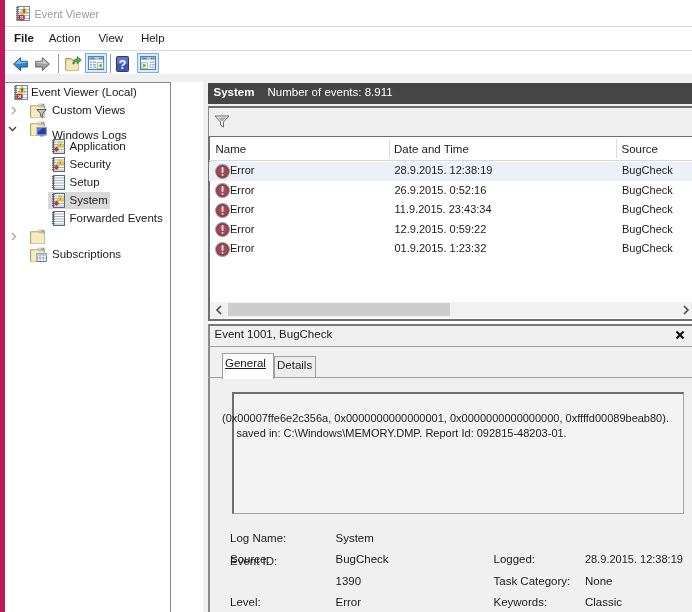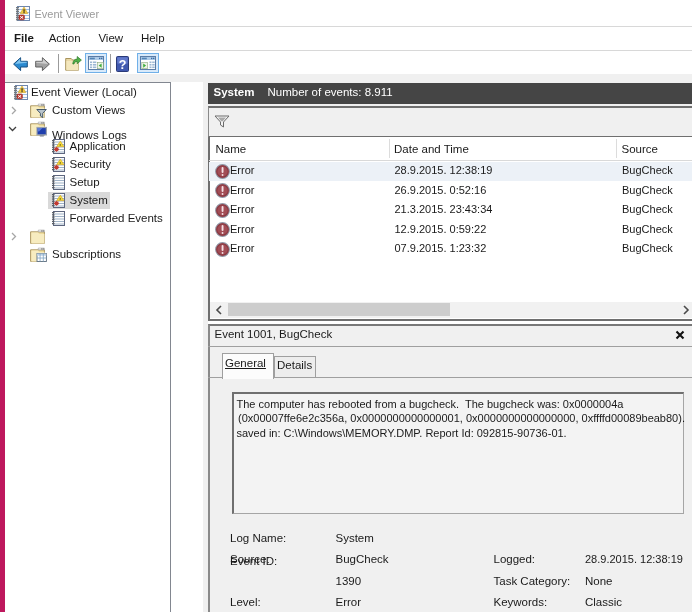--- a/index.html
+++ b/index.html
@@ -332,39 +332,39 @@
       <div class="t s11" style="left:225px;top:183.95px">Error</div>
       <div class="t s11" style="left:389.5px;top:183.95px">26.9.2015. 0:52:16</div>
       <div class="t s11" style="left:617px;top:183.95px">BugCheck</div>
       <svg class="abs" style="left:210px;top:202.75px" width="15" height="15" viewBox="0 0 15 15">
         <circle cx="7.5" cy="7.5" r="6.8" fill="#a24d56" stroke="#8f97a6" stroke-width="1.2"></circle>
         <circle cx="7.5" cy="7.5" r="5.7" fill="none" stroke="#8c3a42" stroke-width="1.2"></circle>
         <rect x="6.6" y="3.1" width="1.9" height="5.9" rx="0.9" fill="#f5dfe4"></rect>
         <rect x="6.6" y="10.1" width="1.9" height="1.9" rx="0.9" fill="#f5dfe4"></rect>
       </svg>
       <div class="t s11" style="left:225px;top:203.45px">Error</div>
-      <div class="t s11" style="left:389.5px;top:203.45px">21.3.2015. 23:43:34</div>
+      <div class="t s11" style="left:389.5px;top:203.45px">11.9.2015. 23:43:34</div>
       <div class="t s11" style="left:617px;top:203.45px">BugCheck</div>
       <svg class="abs" style="left:210px;top:222.25px" width="15" height="15" viewBox="0 0 15 15">
         <circle cx="7.5" cy="7.5" r="6.8" fill="#a24d56" stroke="#8f97a6" stroke-width="1.2"></circle>
         <circle cx="7.5" cy="7.5" r="5.7" fill="none" stroke="#8c3a42" stroke-width="1.2"></circle>
         <rect x="6.6" y="3.1" width="1.9" height="5.9" rx="0.9" fill="#f5dfe4"></rect>
         <rect x="6.6" y="10.1" width="1.9" height="1.9" rx="0.9" fill="#f5dfe4"></rect>
       </svg>
       <div class="t s11" style="left:225px;top:222.95px">Error</div>
       <div class="t s11" style="left:389.5px;top:222.95px">12.9.2015. 0:59:22</div>
       <div class="t s11" style="left:617px;top:222.95px">BugCheck</div>
       <svg class="abs" style="left:210px;top:241.75px" width="15" height="15" viewBox="0 0 15 15">
         <circle cx="7.5" cy="7.5" r="6.8" fill="#a24d56" stroke="#8f97a6" stroke-width="1.2"></circle>
         <circle cx="7.5" cy="7.5" r="5.7" fill="none" stroke="#8c3a42" stroke-width="1.2"></circle>
         <rect x="6.6" y="3.1" width="1.9" height="5.9" rx="0.9" fill="#f5dfe4"></rect>
         <rect x="6.6" y="10.1" width="1.9" height="1.9" rx="0.9" fill="#f5dfe4"></rect>
       </svg>
       <div class="t s11" style="left:225px;top:242.45px">Error</div>
-      <div class="t s11" style="left:389.5px;top:242.45px">07.9.2015. 1:23:32</div>
+      <div class="t s11" style="left:389.5px;top:242.45px">01.9.2015. 1:23:32</div>
       <div class="t s11" style="left:617px;top:242.45px">BugCheck</div>
     </div>
 
   <div class="abs" style="left:205px;top:301.5px;width:483px;height:16px;background:#f1f1f1"></div>
   <div class="abs" style="left:223px;top:303px;width:222px;height:13px;background:#cdcdcd"></div>
   <svg class="abs" style="left:209.5px;top:304.5px" width="8" height="10" viewBox="0 0 8 10">
       <path d="M6 1 L2 5 L6 9" fill="none" stroke="#4a4a4a" stroke-width="1.6"></path>
     </svg>
   <svg class="abs" style="left:677px;top:304.5px" width="8" height="10" viewBox="0 0 8 10">
       <path d="M2 1 L6 5 L2 9" fill="none" stroke="#4a4a4a" stroke-width="1.6"></path>
@@ -379,23 +379,22 @@
     </svg>
   <div class="abs" style="left:203px;top:346px;width:485px;height:1px;background:#9f9f9f"></div>
 
   <div class="abs" style="left:203px;top:377px;width:485px;height:1px;background:#9f9f9f"></div>
   <div class="abs" style="left:268.5px;top:356px;width:42.5px;height:21px;background:#ededed;border:1px solid #9f9f9f;border-bottom:none"></div>
   <div class="t" style="left:272px;top:358.6px;">Details</div>
   <div class="abs" style="left:217px;top:353px;width:51.5px;height:25.5px;background:#fcfcfc;border:1px solid #9f9f9f;border-bottom:none"></div>
   <div class="t" style="left:220px;top:356.8px;text-decoration:underline;">General</div>
 
   <div class="abs" style="left:227px;top:392px;width:452px;height:121.5px;background:#f3f3f3;border:1px solid #a5a5a5;border-top:2px solid #6f6f6f;border-left:2px solid #6f6f6f"></div>
-  <div class="t s11" style="left:231.5px;top:397.8px;">The computer has rebooted from a bugcheck.&nbsp; The bugcheck was: 0x0000004a</div>
-  <div class="t s11" style="left:217px;top:412.3px;margin-left:16px;">(0x00007ffe6e2c356a, 0x0000000000000001, 0x0000000000000000, 0xffffd00089beab80).</div>
-  <div class="t s11" style="left:231.5px;top:426.8px;">saved in: C:\Windows\MEMORY.DMP. Report Id: 092815-90736-01.</div>
+  <div class="t s11" style="left:217px;top:412.3px;">(0x00007ffe6e2c356a, 0x0000000000000001, 0x0000000000000000, 0xffffd00089beab80).</div>
+  <div class="t s11" style="left:231.5px;top:426.8px;">saved in: C:\Windows\MEMORY.DMP. Report Id: 092815-48203-01.</div>
 
   <div id="fields">
       <div class="t" style="left:225px;top:531.85px">Log Name:</div>
       <div class="t" style="left:330.5px;top:531.85px">System</div>
       <div class="t" style="left:225px;top:553.3px">Source:</div>
       <div class="t" style="left:330.5px;top:553.3px">BugCheck</div>
       <div class="t" style="left:488.5px;top:553.3px">Logged:</div>
       <div class="t s11" style="left:580px;top:553.3px">28.9.2015. 12:38:19</div>
       <div class="t" style="left:225px;top:555px">Event ID:</div>
       <div class="t" style="left:330.5px;top:574.6999999999999px">1390</div>

